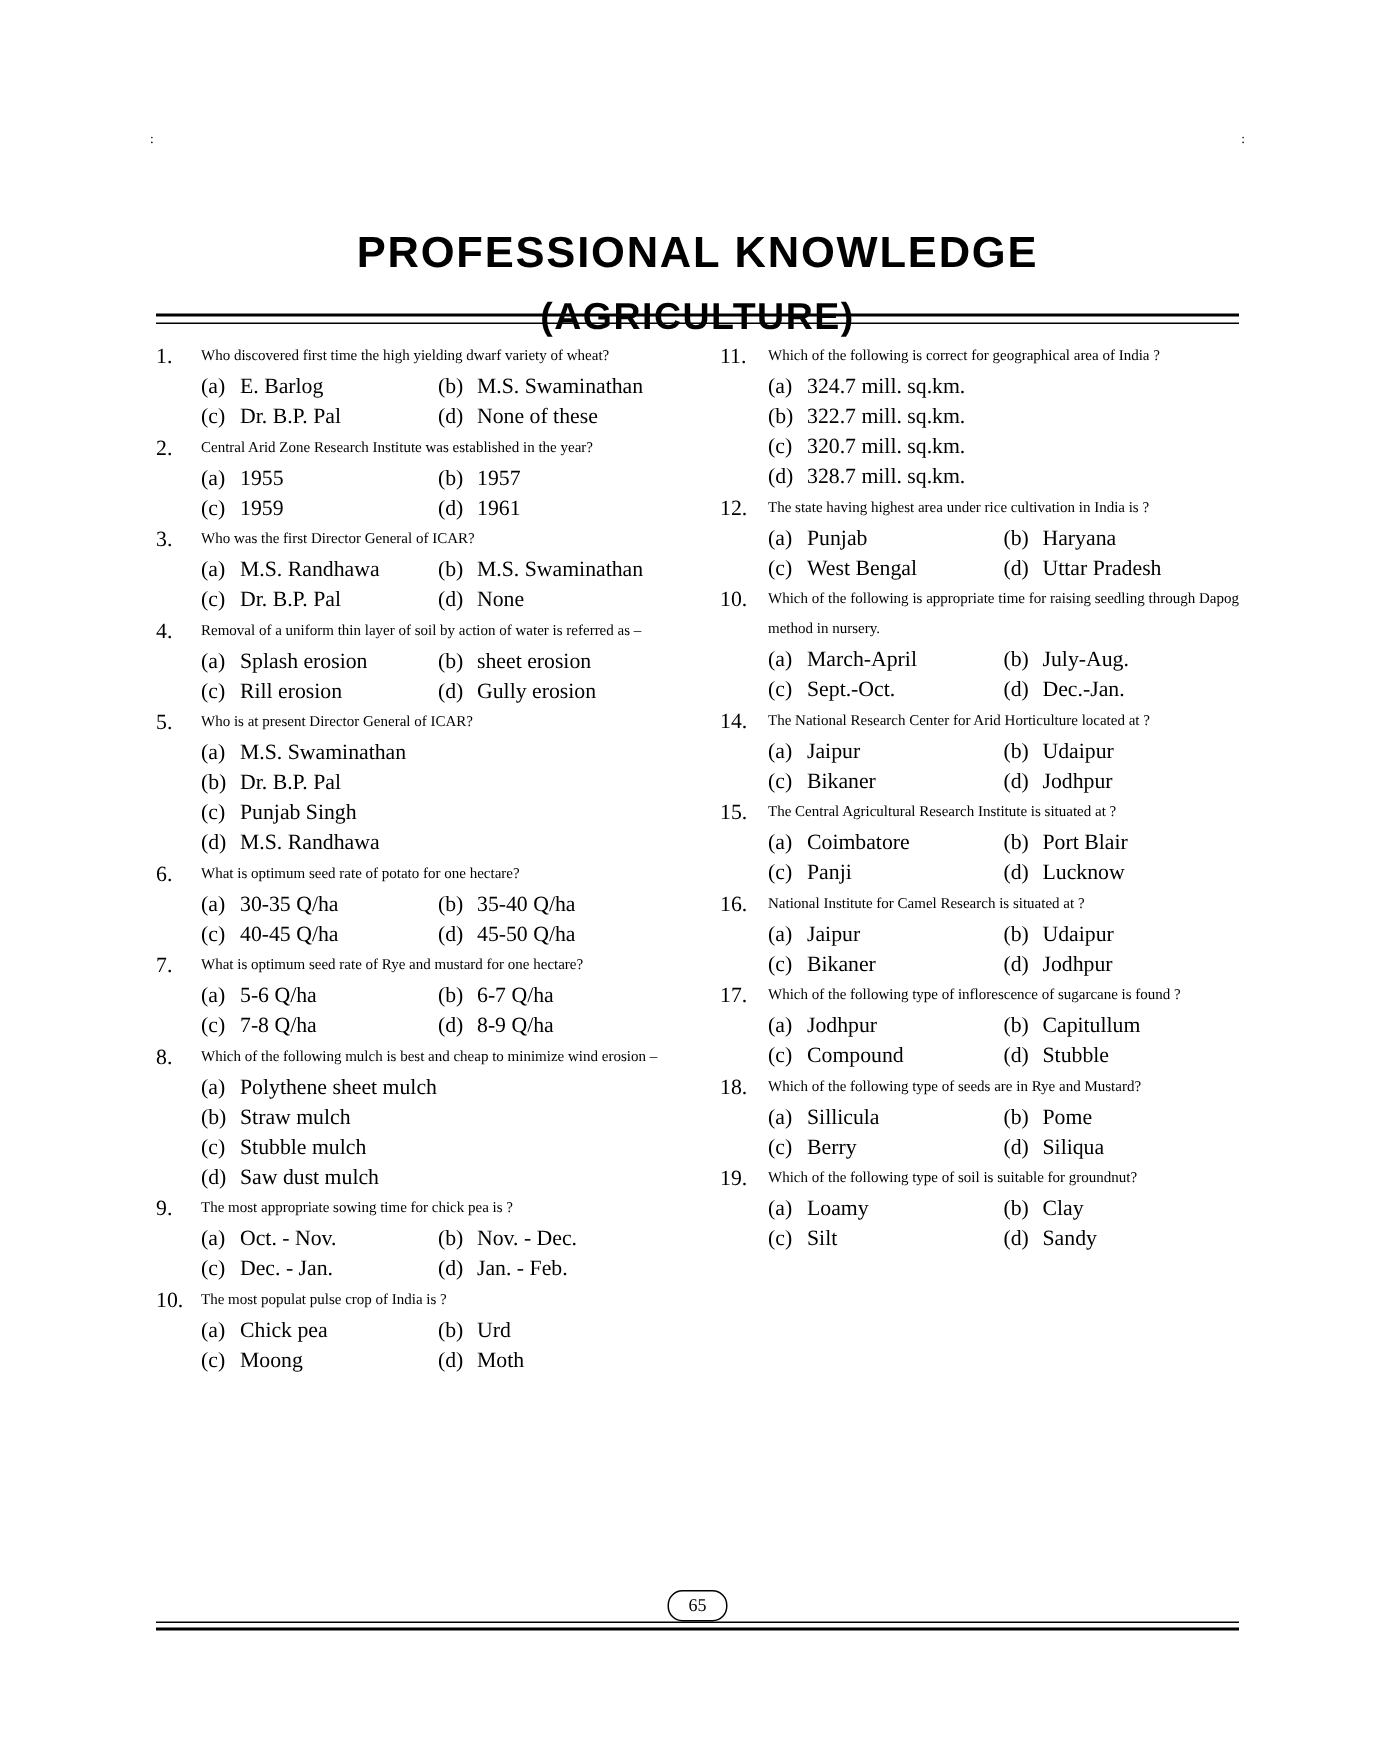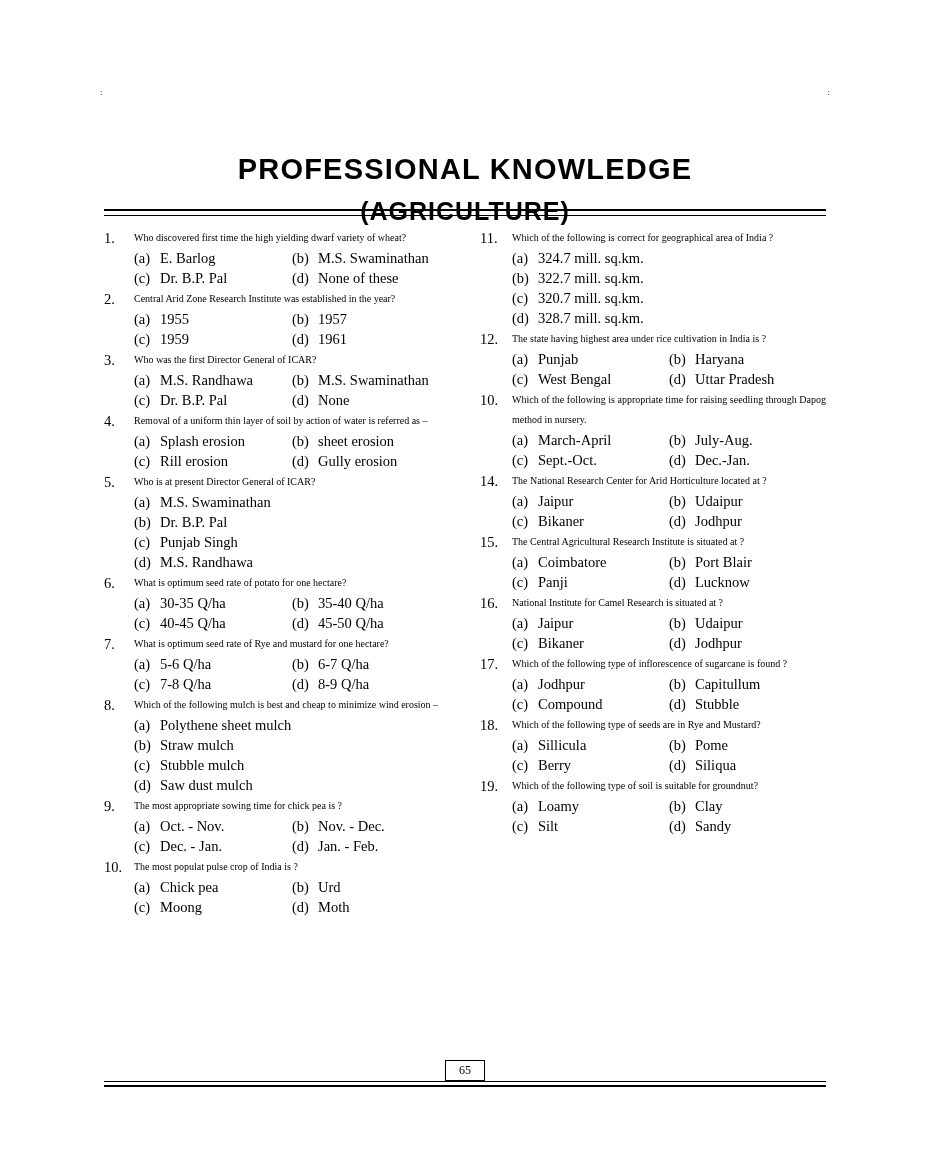--- a/index.html
+++ b/index.html
@@ -146,21 +146,21 @@
     border-top: 2.5px solid #000;
   }
   .page-number {
     position: absolute;
     top: 1060px;
     left: 50%;
     transform: translateX(-50%);
     width: 38px;
     height: 19px;
     border: 1.5px solid #000;
-    border-radius: 0;
+    border-radius: 10px;
     font-size: 12px;
     line-height: 19px;
     text-align: center;
     background: #fff;
     font-family: "Liberation Serif", serif;
   }
   .col-right .q-num {
     width: 32px;
     flex: 0 0 32px;
   }

